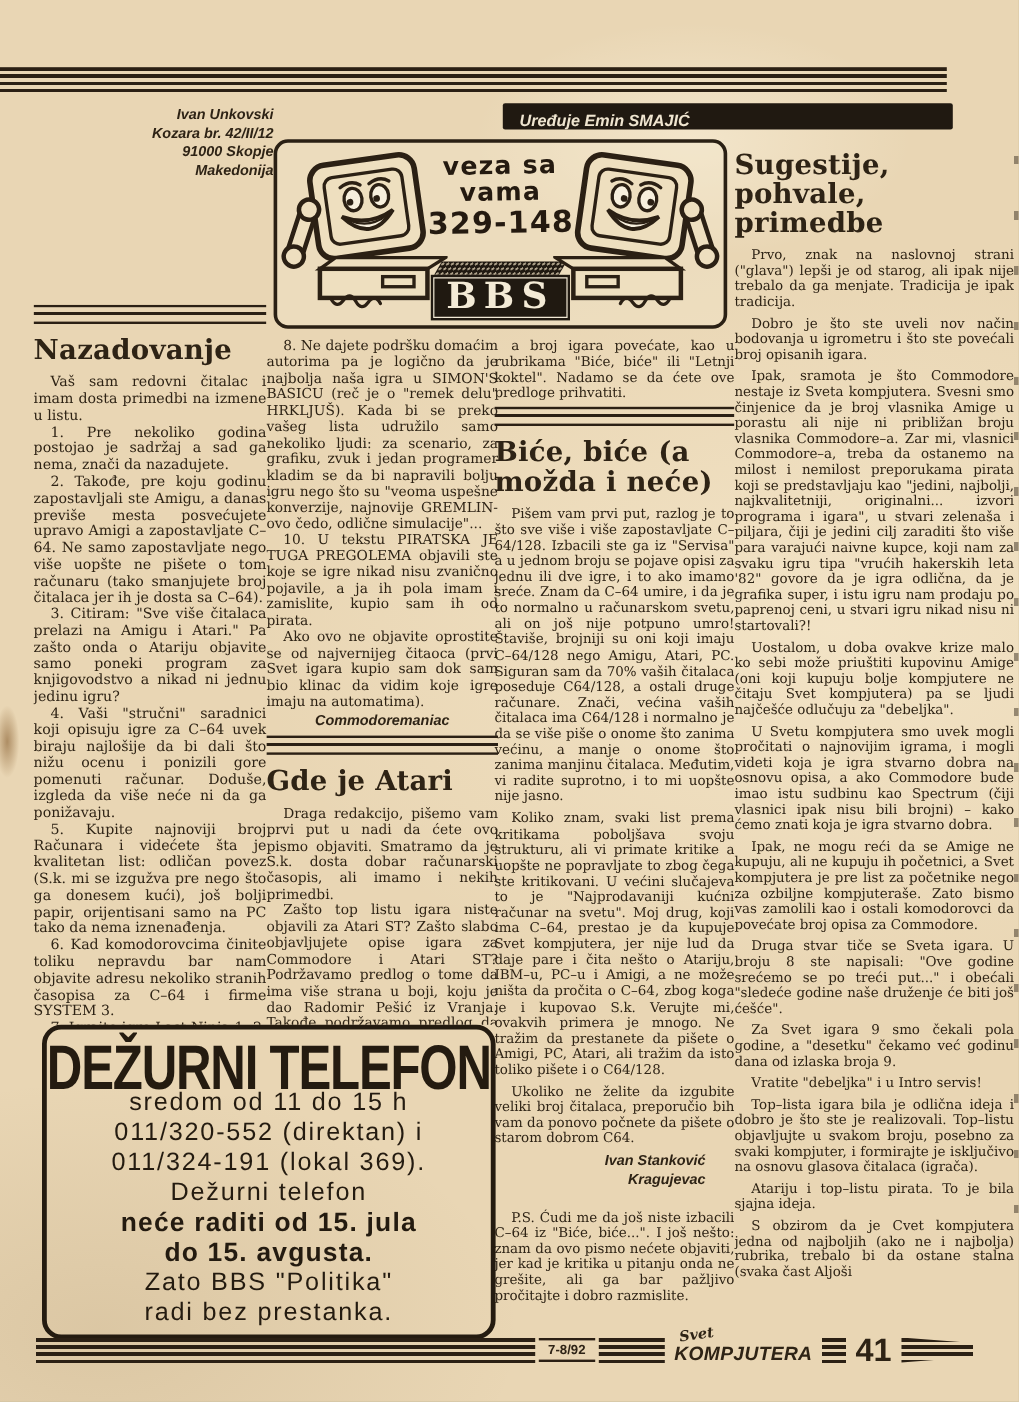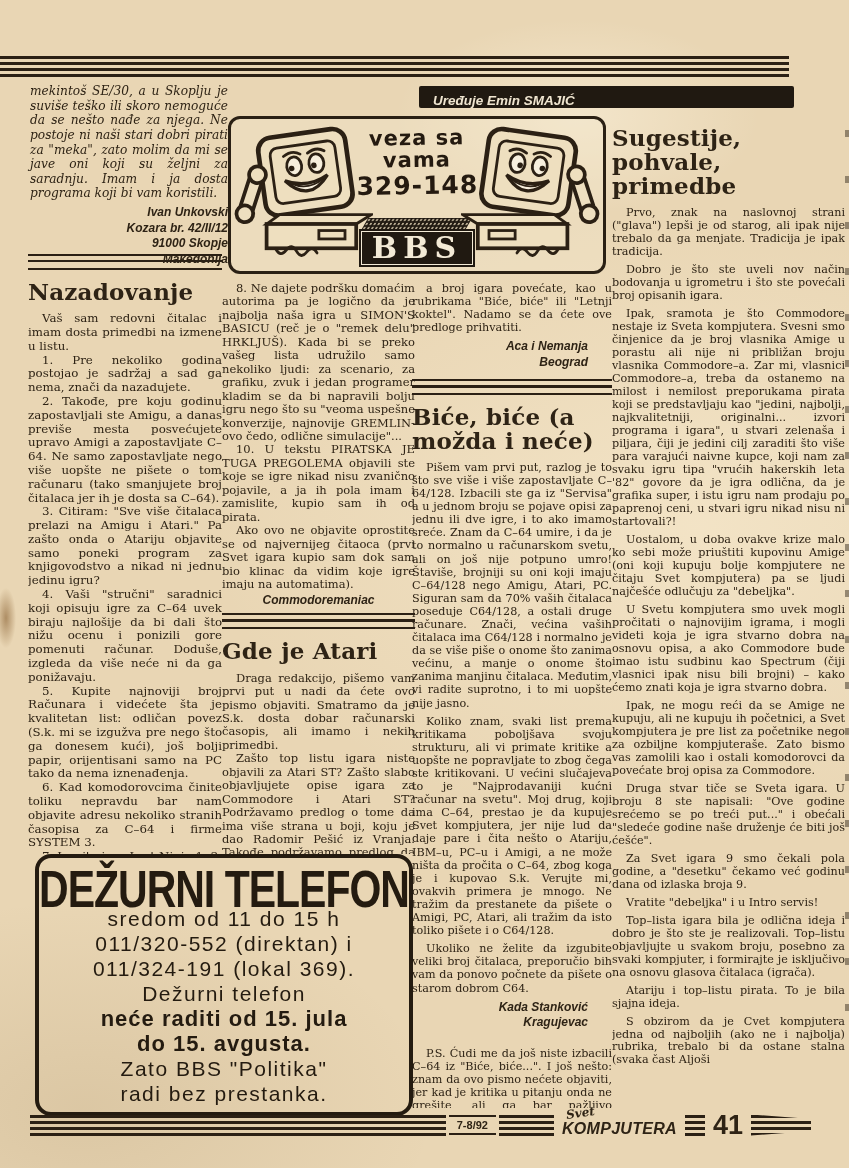--- a/index.html
+++ b/index.html
@@ -95,21 +95,20 @@
 </style>
 </head>
 <body>
 
 <div class="page">
 
   <div class="top-stripes stripes"></div>
   <div class="edge-ticks"></div>
 
   <div class="letter-top">
-    <p>mekintoš SE/30, a u Skoplju je suviše teško ili skoro nemoguće da se nešto nađe za njega. Ne postoje ni naši stari dobri pirati za "meka", zato molim da mi se jave oni koji su željni za saradnju. Imam i ja dosta programa koji bi vam koristili.</p>
     <div class="sig">
       <div>Ivan Unkovski</div>
       <div>Kozara br. 42/II/12</div>
       <div>91000 Skopje</div>
       <div>Makedonija</div>
     </div>
   </div>
 
   <div class="editor-bar">
     <span>Uređuje Emin SMAJIĆ</span>
@@ -195,31 +194,27 @@
     <p>Ako ovo ne objavite oprostite se od najvernijeg čitaoca (prvi Svet igara kupio sam dok sam bio klinac da vidim koje igre imaju na automatima).</p>
     <div class="sig-center">Commodoremaniac</div>
     <div class="rule-divider"></div>
     <h2>Gde je Atari</h2>
     <p>Draga redakcijo, pišemo vam prvi put u nadi da ćete ovo pismo objaviti. Smatramo da je S.k. dosta dobar računarski časopis, ali imamo i nekih primedbi.</p>
     <p>Zašto top listu igara niste objavili za Atari ST? Zašto slabo objavljujete opise igara za Commodore i Atari ST? Podržavamo predlog o tome da ima više strana u boji, koju je dao Radomir Pešić iz Vranja. Takođe podržavamo predlog da opise smanjite</p>
   </div>
 
   <div class="col col3">
     <p>a broj igara povećate, kao u rubrikama "Biće, biće" ili "Letnji koktel". Nadamo se da ćete ove predloge prihvatiti.</p>
-    <div class="sig-right">
-      <div>Aca i Nemanja</div>
-      <div>Beograd</div>
-    </div>
     <div class="rule-divider"></div>
     <h2>Biće, biće (a možda i neće)</h2>
     <p>Pišem vam prvi put, razlog je to što sve više i više zapostavljate C–64/128. Izbacili ste ga iz "Servisa" a u jednom broju se pojave opisi za jednu ili dve igre, i to ako imamo sreće. Znam da C–64 umire, i da je to normalno u računarskom svetu, ali on još nije potpuno umro! Štaviše, brojniji su oni koji imaju C–64/128 nego Amigu, Atari, PC. Siguran sam da 70% vaših čitalaca poseduje C64/128, a ostali druge računare. Znači, većina vaših čitalaca ima C64/128 i normalno je da se više piše o onome što zanima većinu, a manje o onome što zanima manjinu čitalaca. Međutim, vi radite suprotno, i to mi uopšte nije jasno.</p>
     <p>Koliko znam, svaki list prema kritikama poboljšava svoju strukturu, ali vi primate kritike a uopšte ne popravljate to zbog čega ste kritikovani. U većini slučajeva to je "Najprodavaniji kućni računar na svetu". Moj drug, koji ima C–64, prestao je da kupuje Svet kompjutera, jer nije lud da daje pare i čita nešto o Atariju, IBM–u, PC–u i Amigi, a ne može ništa da pročita o C–64, zbog koga je i kupovao S.k. Verujte mi, ovakvih primera je mnogo. Ne tražim da prestanete da pišete o Amigi, PC, Atari, ali tražim da isto toliko pišete i o C64/128.</p>
     <p>Ukoliko ne želite da izgubite veliki broj čitalaca, preporučio bih vam da ponovo počnete da pišete o starom dobrom C64.</p>
     <div class="sig-right">
-      <div>Kada Stanković</div>
+      <div>Ivan Stanković</div>
       <div>Kragujevac</div>
     </div>
     <p class="ps">P.S. Ćudi me da još niste izbacili C–64 iz "Biće, biće...". I još nešto: znam da ovo pismo nećete objaviti, jer kad je kritika u pitanju onda ne grešite, ali ga bar pažljivo pročitajte i dobro razmislite.</p>
   </div>
 
   <div class="col col4">
     <h2>Sugestije, pohvale, primedbe</h2>
     <p>Prvo, znak na naslovnoj strani ("glava") lepši je od starog, ali ipak nije trebalo da ga menjate. Tradicija je ipak tradicija.</p>
     <p>Dobro je što ste uveli nov način bodovanja u igrometru i što ste povećali broj opisanih igara.</p>
     <p>Ipak, sramota je što Commodore nestaje iz Sveta kompjutera. Svesni smo činjenice da je broj vlasnika Amige u porastu ali nije ni približan broju vlasnika Commodore–a. Zar mi, vlasnici Commodore–a, treba da ostanemo na milost i nemilost preporukama pirata koji se predstavljaju kao "jedini, najbolji, najkvalitetniji, originalni... izvori programa i igara", u stvari zelenaša i piljara, čiji je jedini cilj zaraditi što više para varajući naivne kupce, koji nam za svaku igru tipa "vrućih hakerskih leta '82" govore da je igra odlična, da je grafika super, i istu igru nam prodaju po paprenoj ceni, u stvari igru nikad nisu ni startovali?!</p>

